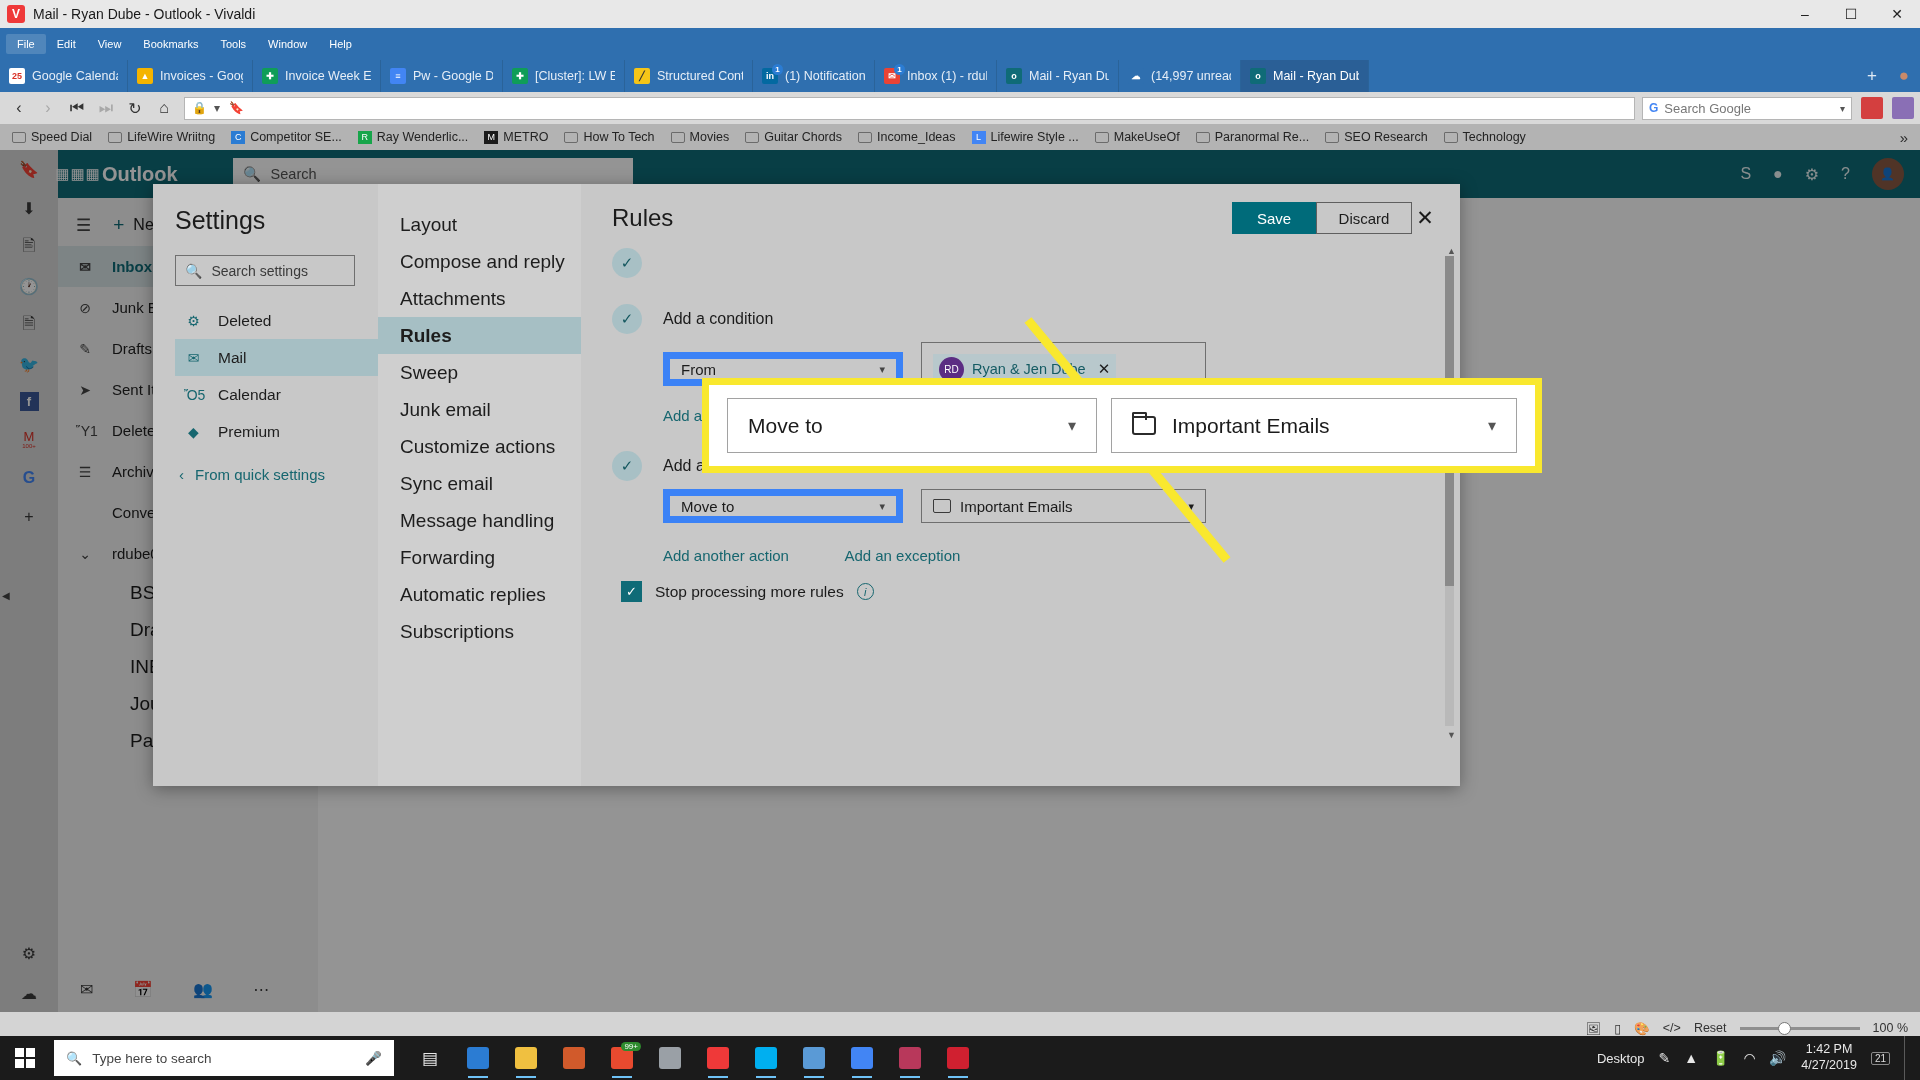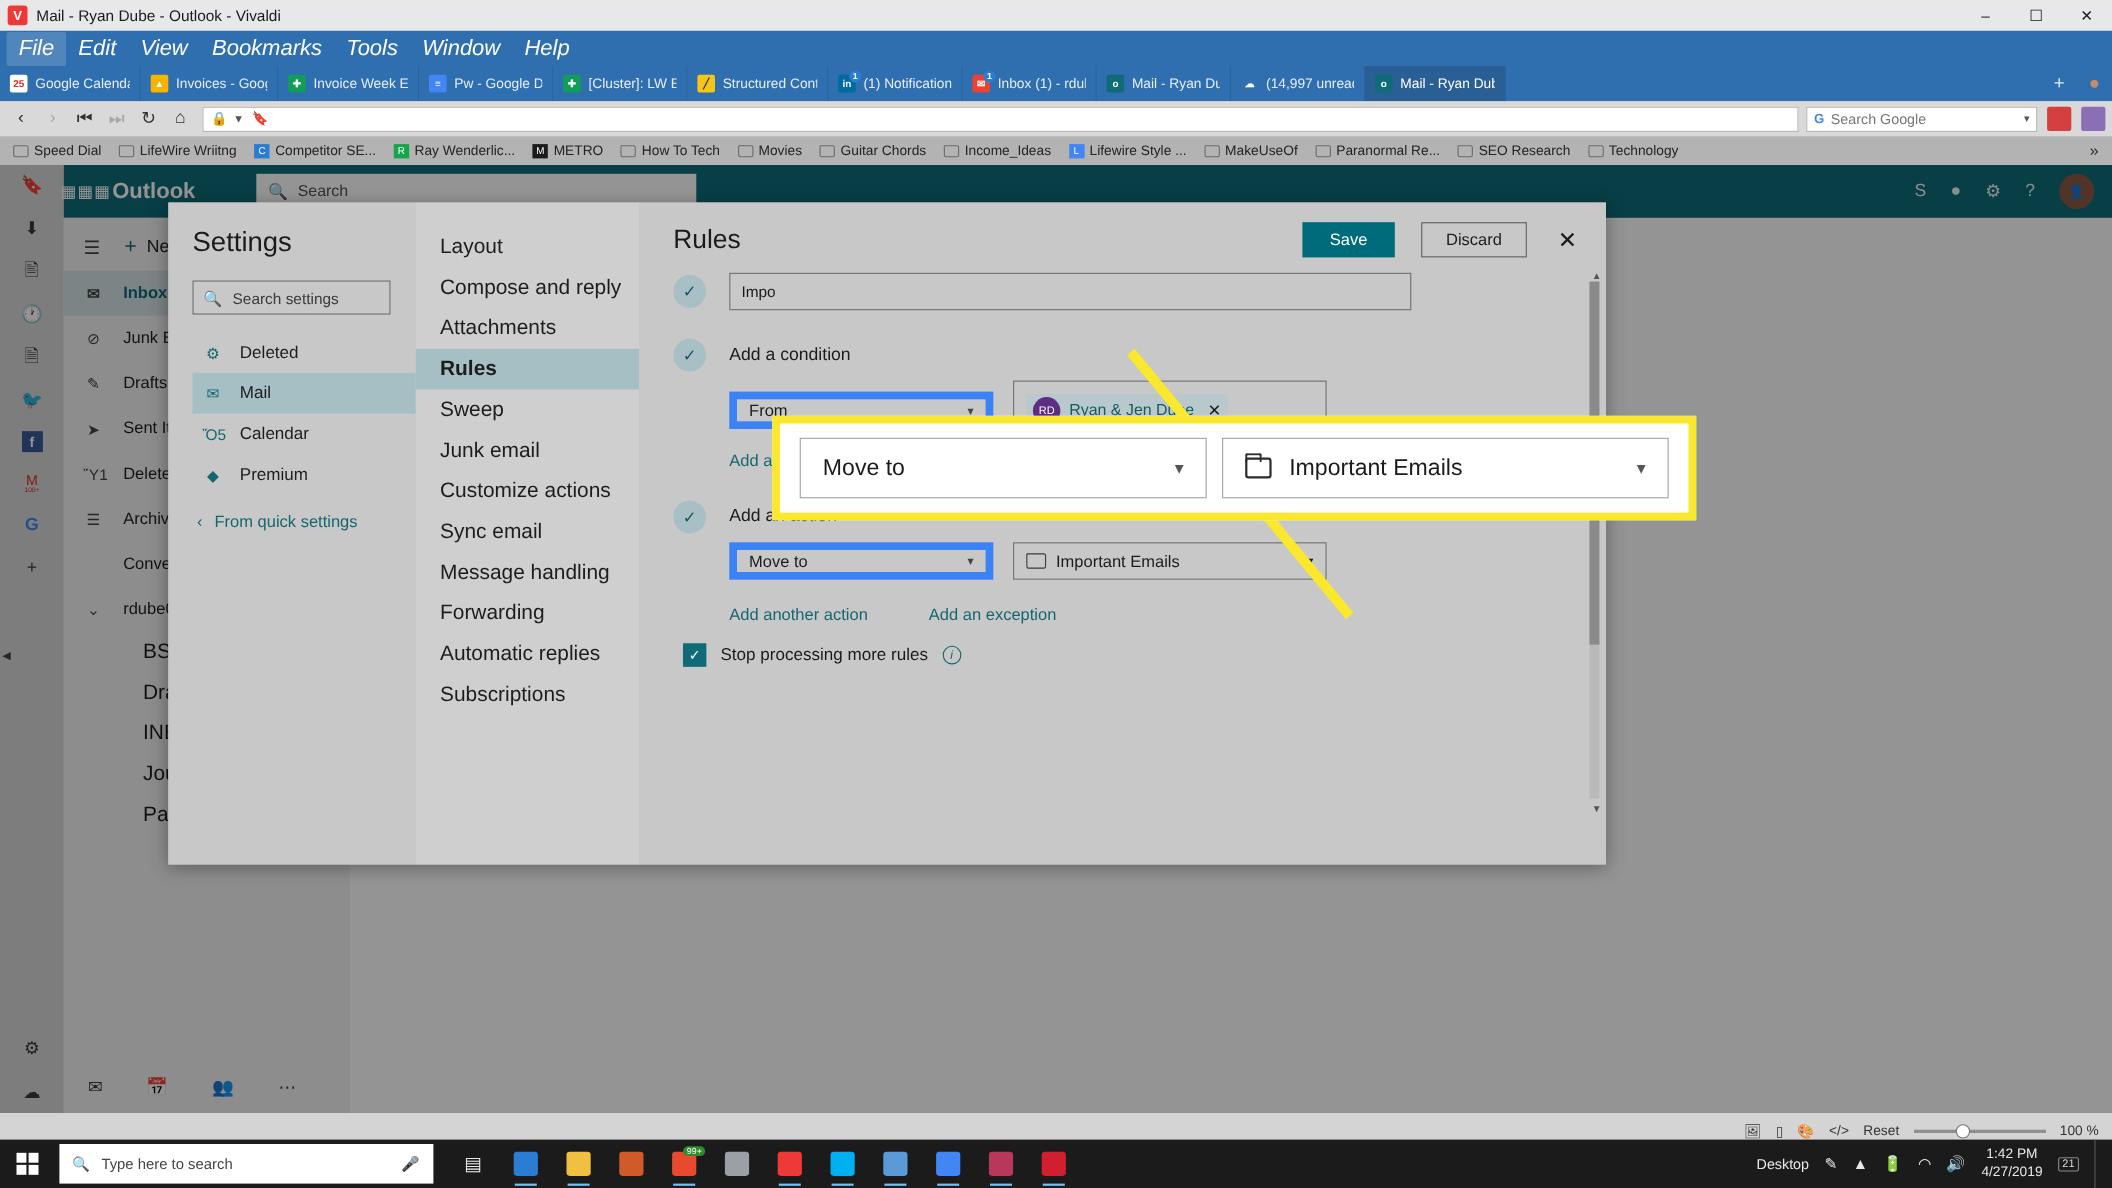--- a/index.html
+++ b/index.html
@@ -28,21 +28,21 @@
     width: 46px; height: 28px; display: flex; align-items: center;
     justify-content: center; font-size: 14px; color: #222;
   }
 
   
   .menubar {
     position: absolute; left: 0; top: 28px; width: 1920px; height: 32px;
     background: #2f6faf; display: flex; align-items: center; padding-left: 6px;
   }
   .menu-item {
-    color: #ffffff; font-size: 20px; padding: 4px 11px; border-radius: 2px; font-style: italic;
+    color: #ffffff; font-size: 11px; padding: 4px 11px; border-radius: 2px;
   }
   .menu-item.active { background: rgba(255,255,255,0.16); }
 
   
   .tabstrip {
     position: absolute; left: 0; top: 60px; width: 1920px; height: 32px;
     background: #2f6faf; display: flex; align-items: stretch;
   }
   .tab {
     position: relative; display: flex; align-items: center; gap: 7px;
@@ -211,21 +211,21 @@
   .dlg-mid { width: 203px; background: #cfcfcf; padding-top: 22px; }
   .sub {
     height: 37px; display: flex; align-items: center; padding-left: 22px;
     font-size: 19px; color: #1d1d1d;
   }
   .sub.sel { background: #a6bfc4; font-weight: bold; }
 
   .dlg-right { flex: 1; background: #c8c8c8; position: relative; padding: 18px 0 0 31px; }
   .rules-hd { display: flex; align-items: center; }
   .rules-title { font-size: 24px; color: #1b1b1b; }
-  .rules-actions { margin-left: auto; display: flex; align-items: center; gap: 24px; padding-right: 22px; }
+  .rules-actions { margin-left: auto; display: flex; align-items: center; gap: 0; padding-right: 22px; }
   .btn-save {
     background: #006b7a; color: #fff; font-size: 15px; width: 84px; height: 32px;
     display: flex; align-items: center; justify-content: center;
   }
   .btn-discard {
     background: transparent; color: #1b1b1b; font-size: 15px; width: 96px; height: 32px;
     border: 1px solid #5f5f5f; display: flex; align-items: center; justify-content: center;
   }
   .btn-x { font-size: 21px; color: #1b1b1b; width: 26px; text-align: center; }
 
@@ -704,21 +704,20 @@
             <div class="btn-discard">Discard</div>
             <div class="btn-x">✕</div>
           </div>
         </div>
 
         <div class="rules-body">
 
           
           <div class="rule-row">
             <div class="chk-circle">✓</div>
-            <div class="name-input">Impo</div>
           </div>
 
           
           <div class="rule-row" style="margin-top:26px;">
             <div class="chk-circle">✓</div>
             <div class="row-label">Add a condition</div>
           </div>
           <div class="field-group">
             <div class="sel-box">
               <span>From</span>

